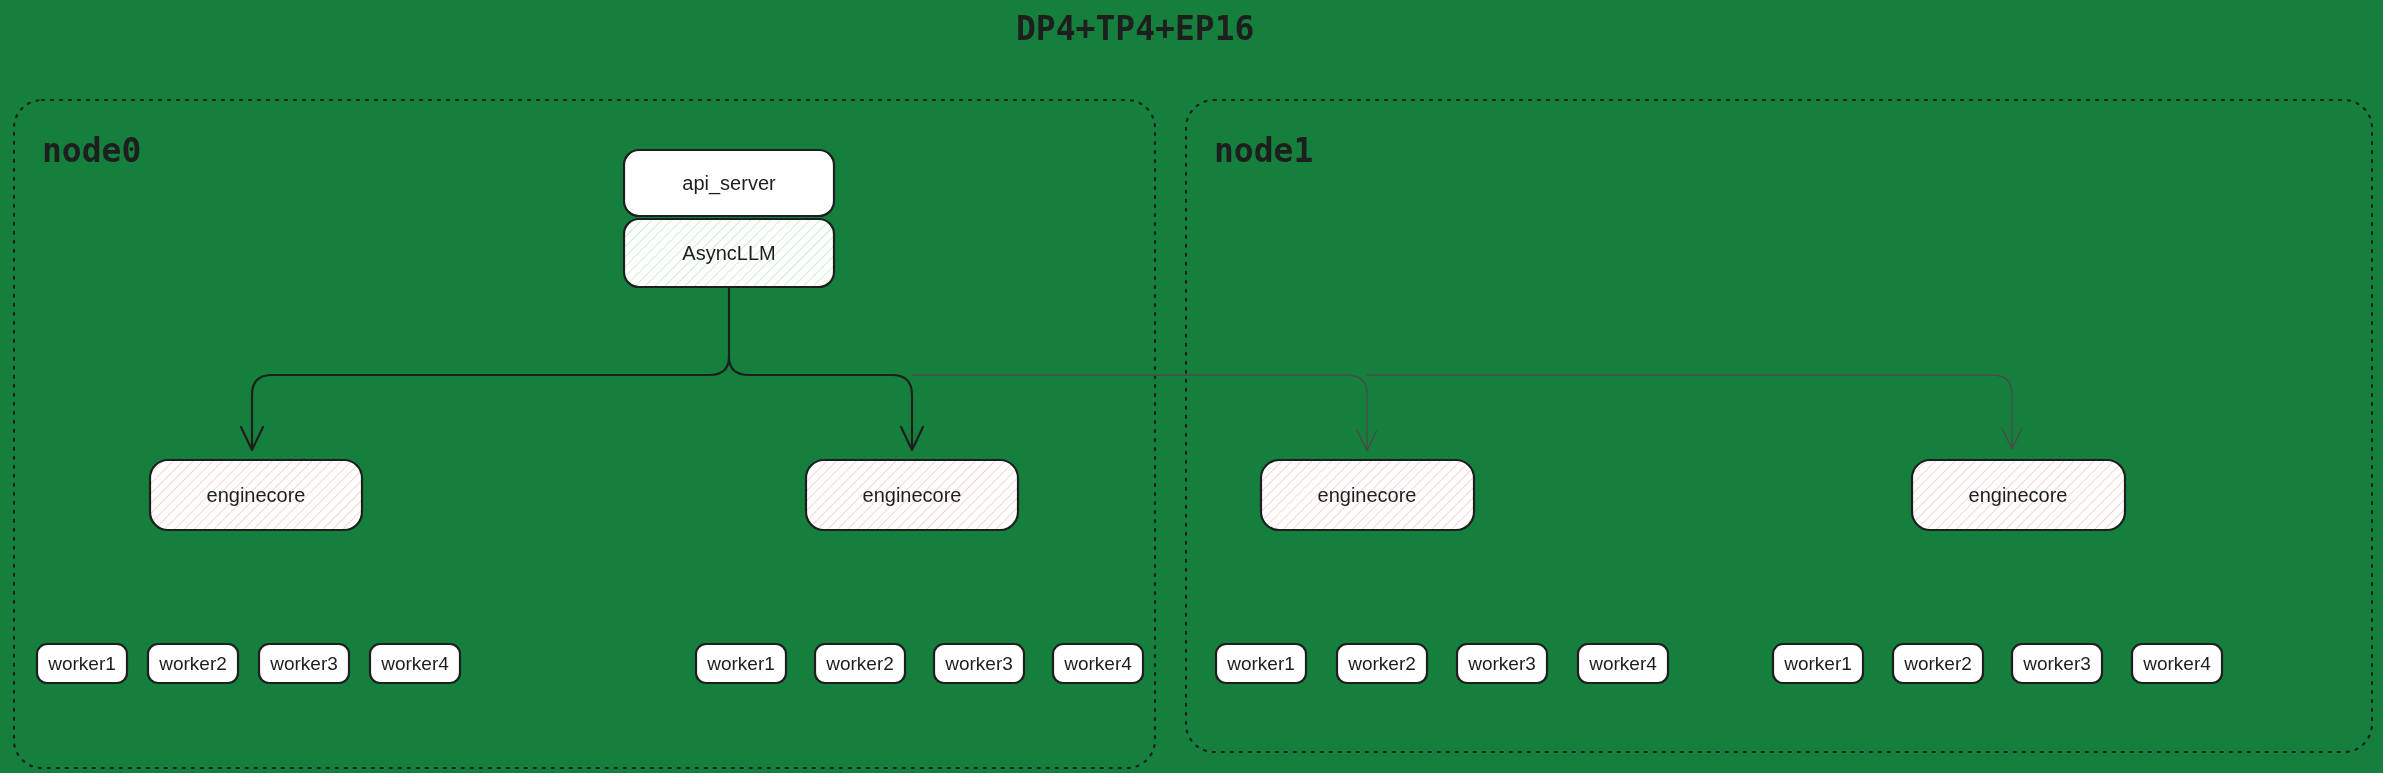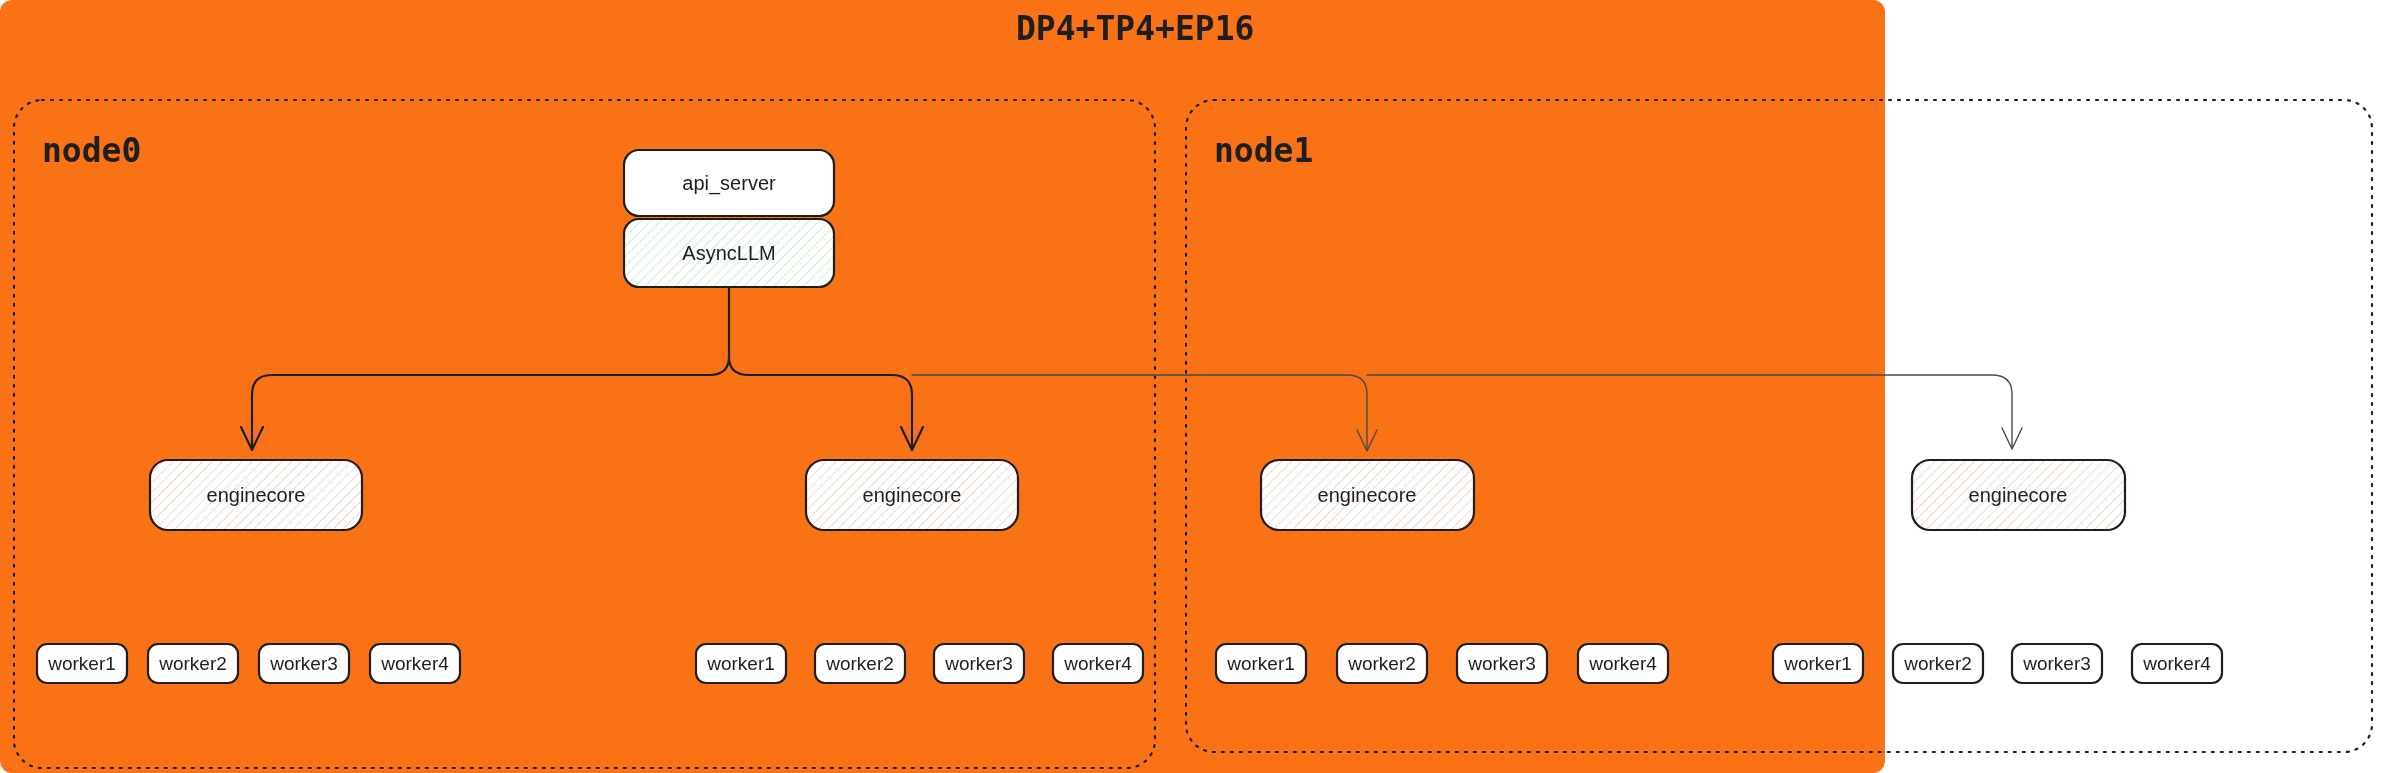--- a/index.html
+++ b/index.html
@@ -2,25 +2,24 @@
 <html><head>
 <meta charset="utf-8">
 <style>
   html, body {
     margin: 0;
     padding: 0;
     background: #ffffff;
   }
   .canvas {
     position: relative;
-    width: 1885px;
+    width: 2383px;
     height: 773px;
-    background: #f97316;
+    background: #15803d;
     font-family: "Liberation Sans", sans-serif;
-    border-radius: 12px;
   }
   svg { display: block; }
   .mono-label {
     font-family: "DejaVu Sans Mono", monospace;
     font-weight: 700;
     font-size: 33px;
     fill: #1e1e1e;
   }
   .title-label {
     font-family: "DejaVu Sans Mono", monospace;

